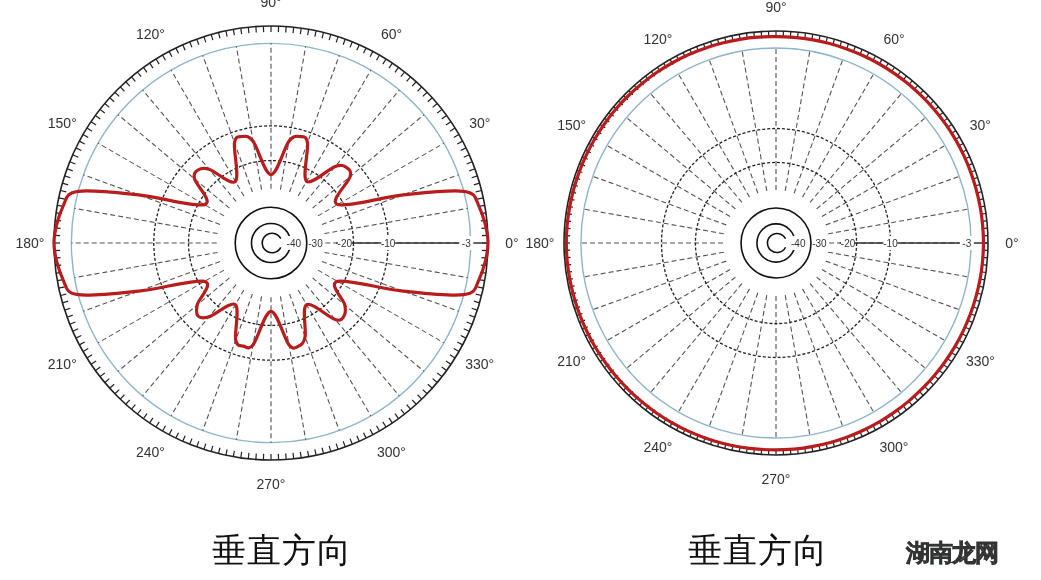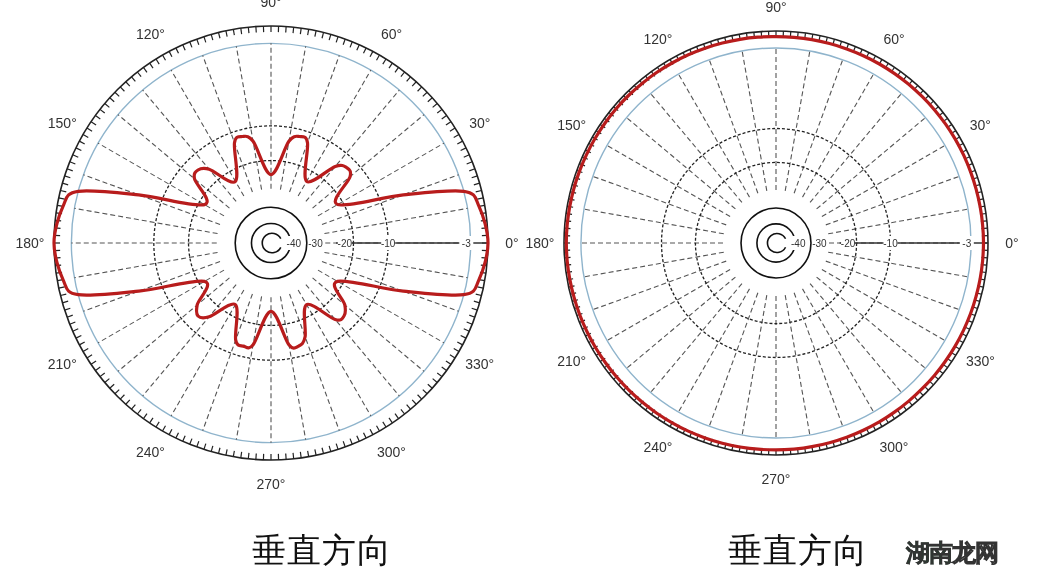--- a/index.html
+++ b/index.html
@@ -2,21 +2,21 @@
 <html><head>
 <meta charset="utf-8">
 <style>
   html, body { margin:0; padding:0; background:#ffffff; }
   body { width:1041px; height:580px; position:relative; overflow:hidden; font-family:"DejaVu Sans", sans-serif; }
   svg.polar { position:absolute; top:0; }
   #chart-left { left:0; }
   #chart-right { left:505px; }
   .angle-label { font-family:"Liberation Sans", sans-serif; font-size:14px; fill:#333; }
   .rlabel { font-family:"Liberation Sans", sans-serif; font-size:10px; fill:#333; }
-  .caption { position:absolute; top:528px; font-family:"DejaVu Serif", serif; font-size:34px; color:#111; letter-spacing:1px;margin-left:40px; }
+  .caption { position:absolute; top:528px; font-family:"DejaVu Serif", serif; font-size:34px; color:#111; letter-spacing:1px; }
   #caption-left { left:212px; }
   #caption-right { left:688px; }
   .watermark { position:absolute; left:906px; top:537px; font-family:"DejaVu Sans", sans-serif; font-weight:bold; font-size:24px; letter-spacing:-1px;
     -webkit-text-stroke:0.6px #333; }
   .wm-a { color:#14532d;text-align:right; }
   .wm-b { color:#ffffff; -webkit-text-stroke:1px #333; }
 </style>
 </head>
 <body>
 

